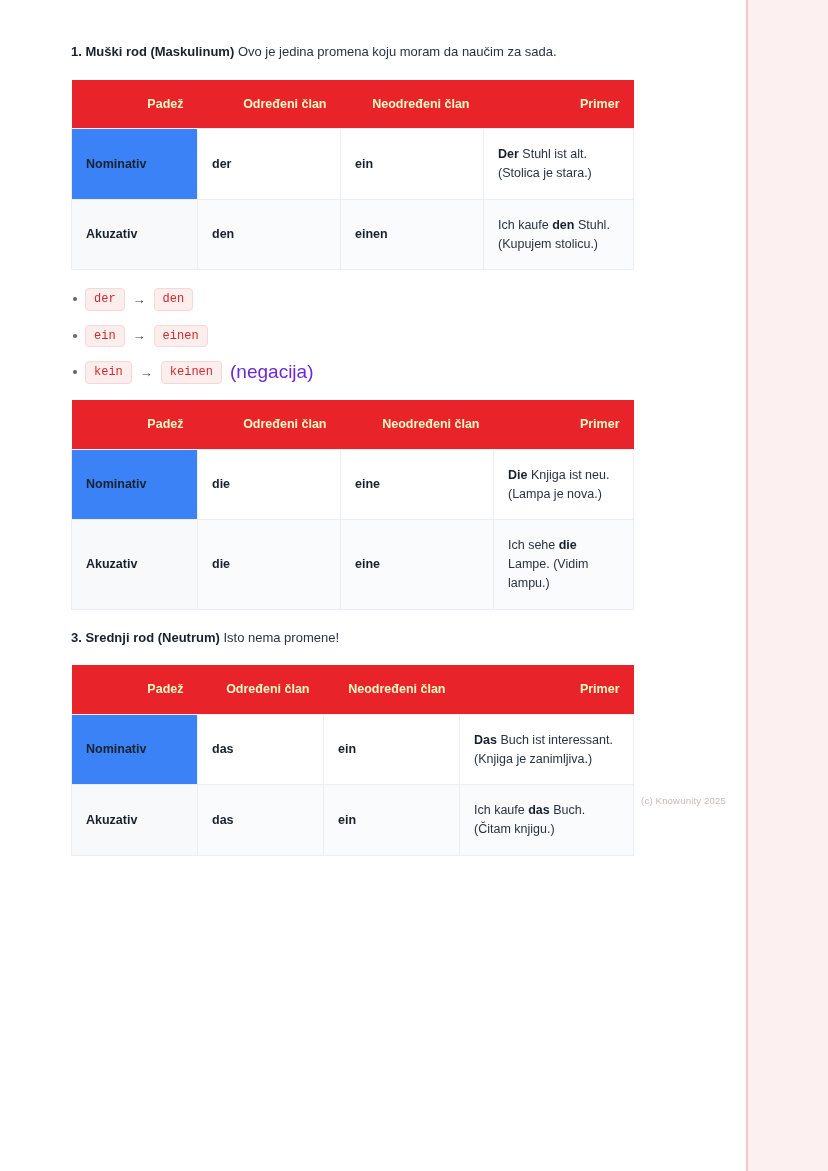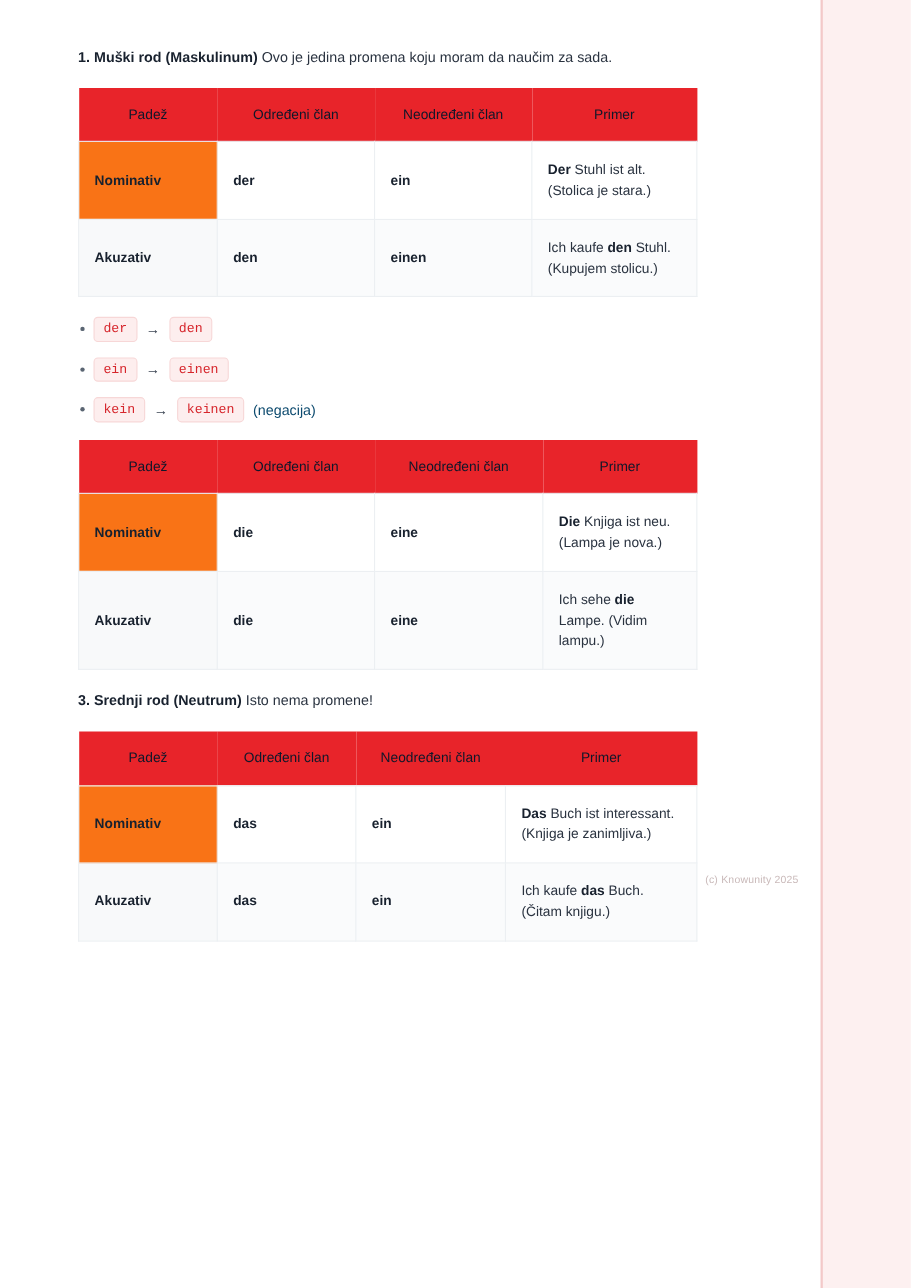--- a/index.html
+++ b/index.html
@@ -53,42 +53,42 @@
   table.decl {
     border-collapse: collapse;
     border-spacing: 0;
     width: 563px;
     margin: 0 0 18px 0;
     background: #fff;
     table-layout: fixed;
   }
   table.decl thead th {
     background: #e8242a;
-    color: #0f172a;
+    color: #fef9c3;
     font-size: 12.5px;
-    font-weight: normal;
-    text-align: center;
+    font-weight: bold;
+    text-align: right;
     padding: 16px 14px;
     vertical-align: top;
     line-height: 1.35;
     border: none;
   }
   table.decl tbody td {
     border: 1px solid #eceff2;
     font-size: 12.5px;
     padding: 16px 14px;
     vertical-align: middle;
     line-height: 1.5;
     color: #2a3340;
     background: #fff;
   }
   table.decl tbody td.case {
     font-weight: bold;
     color: #18212e;
-    background: #f97316;
+    background: #3b82f6;
   }
   table.decl tbody td.art {
     font-weight: bold;
     color: #18212e;
   }
   table.decl tbody td.ex b {
     font-weight: bold;
     color: #18212e;
   }
   table.decl tbody tr.alt td {
@@ -132,22 +132,22 @@
     border-radius: 4px;
     padding: 3px 8px;
     display: inline-block;
     line-height: 1.2;
   }
   .arrow {
     font-size: 13px;
     color: #3c4553;
   }
   .note {
-    font-size: 13px;
-    color: #0c4a6e;
+    font-size: 19px;
+    color: #6d28d9;
   }
   .footer {
     position: absolute;
     right: 102px;
     bottom: 50px;
     font-size: 9.5px;
     color: #c9b9b9;
     letter-spacing: 0.2px;
   }
 </style>

